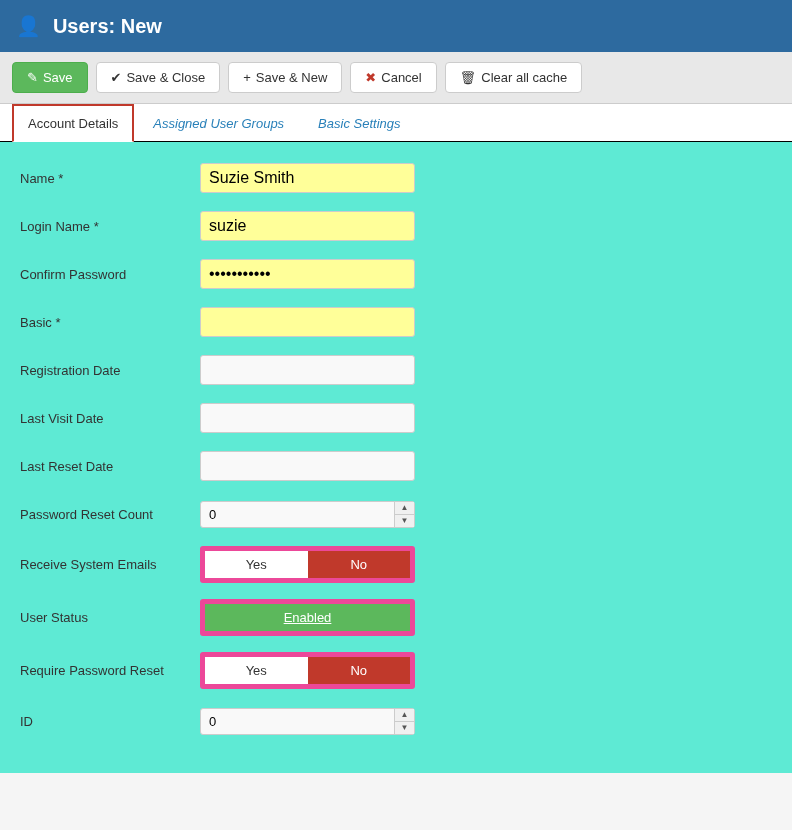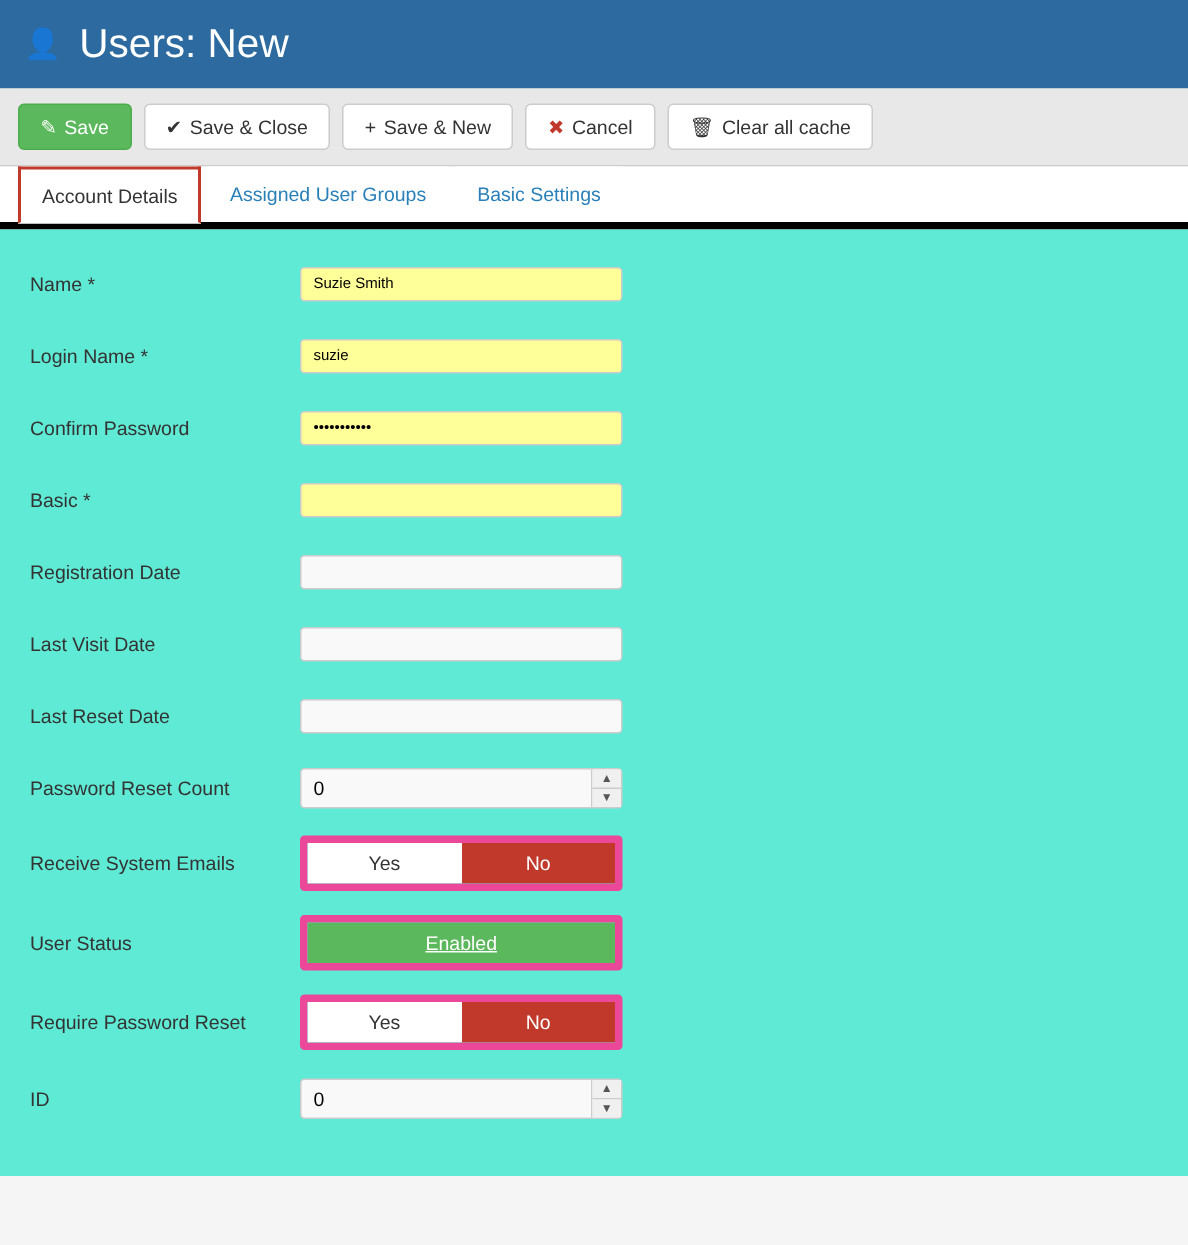--- a/index.html
+++ b/index.html
@@ -8,21 +8,21 @@
     
     .header {
       background: #2d6a9f;
       color: white;
       padding: 14px 16px;
       display: flex;
       align-items: center;
       gap: 12px;
     }
     .header-icon { font-size: 20px; }
-    .header-title { font-size: 27px; font-weight: normal; }
+    .header-title { font-size: 20px; font-weight: bold; }
 
     
     .toolbar {
       background: #e8e8e8;
       padding: 10px 12px;
       display: flex;
       align-items: center;
       gap: 8px;
       border-bottom: 1px solid #ccc;
     }
@@ -62,22 +62,22 @@
       background: white;
       border-color: #ccc;
       color: #333;
     }
 
     
     .tabs {
       background: white;
       padding: 0 12px;
       display: flex;
-      align-items: flex-start;
-      border-bottom: 5px solid #000000;
+      align-items: center;
+      border-bottom: 1px solid #000000;
       gap: 4px;
     }
     .tab {
       padding: 10px 14px;
       cursor: pointer;
       border: 1px solid transparent;
       border-bottom: none;
       font-size: 13px;
       margin-bottom: -1px;
     }
@@ -85,20 +85,21 @@
       border: 2px solid #c0392b;
       border-bottom: 1px solid white;
       background: white;
       color: #333;
       font-weight: normal;
     }
     .tab-link {
       color: #2980b9;
       border-color: transparent;
       background: white;
+      font-style: italic;
     }
 
     
     .content {
       background: #5eead4;
       padding: 20px 20px;
     }
 
     
     .form-row {
@@ -116,21 +117,21 @@
     .form-control {
       display: flex;
       flex-direction: column;
       flex: 1;
     }
     .form-input {
       width: 215px;
       padding: 5px 8px;
       border: 1px solid #ccc;
       border-radius: 3px;
-      font-size: 10px;
+      font-size: 16px;
       background: #f9f9f9;
     }
     .form-input-filled-yellow {
       background: #ffff99;
     }
     .form-hint {
       font-size: 11px;
       color: #666;
       margin-top: 3px;
       max-width: 580px;

